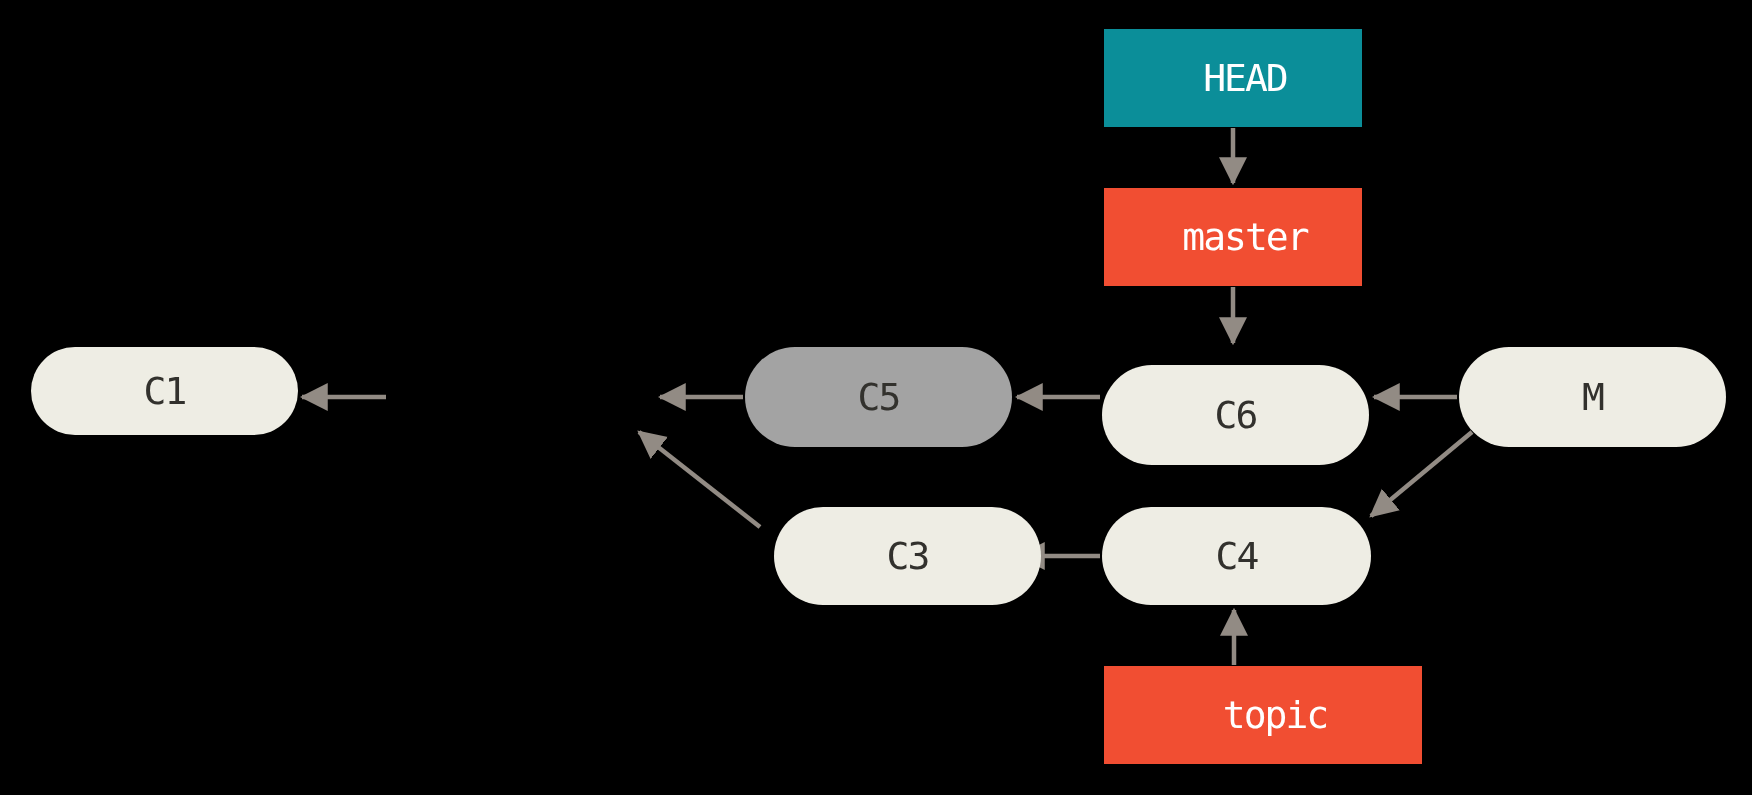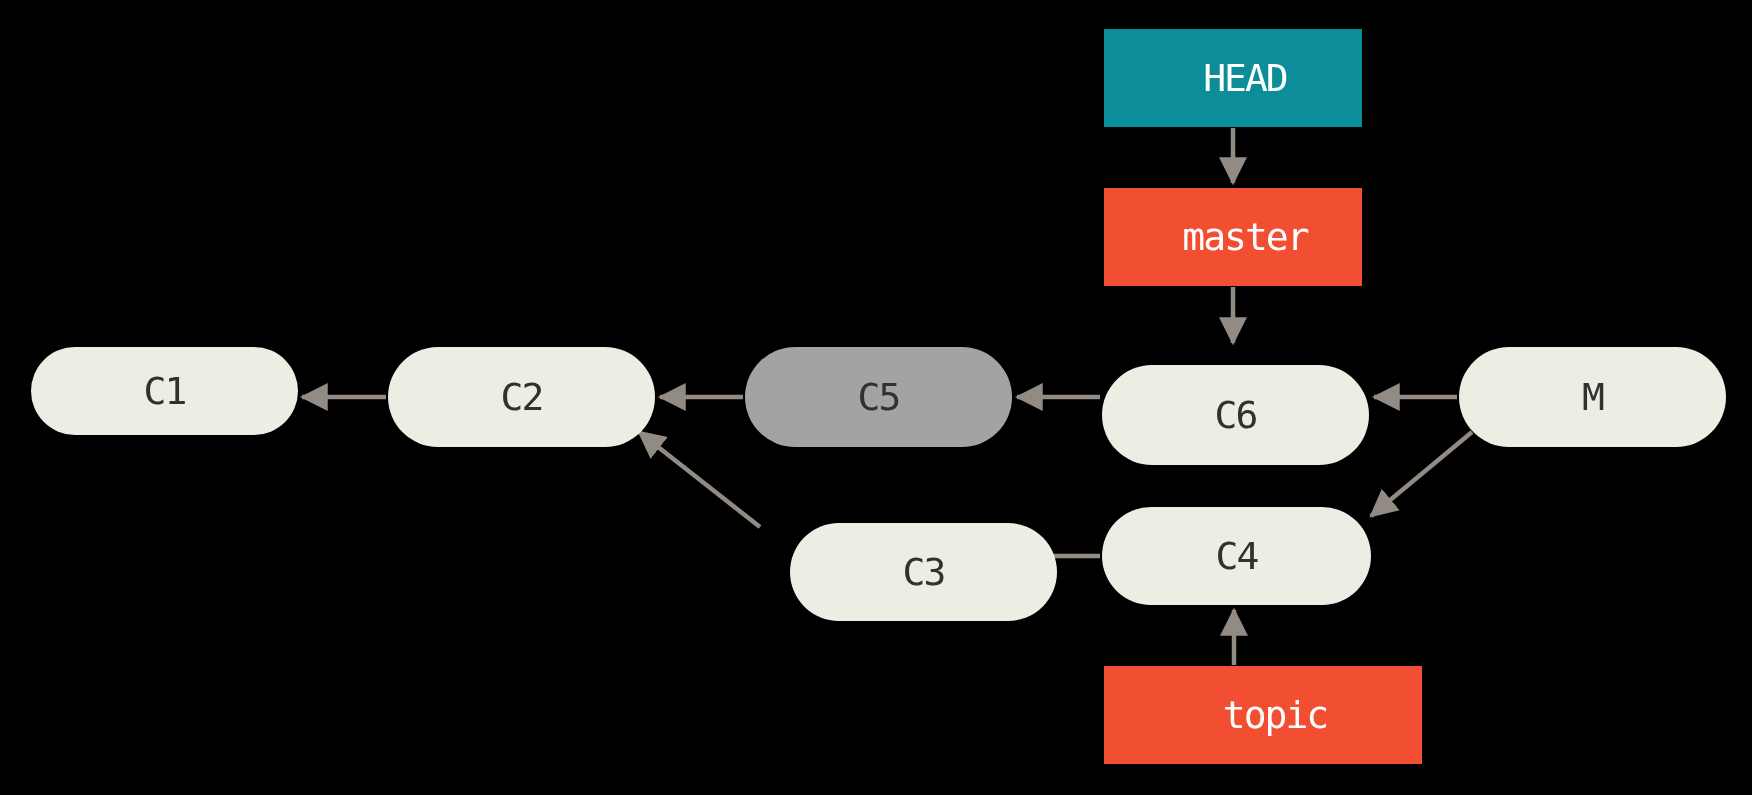--- a/index.html
+++ b/index.html
@@ -72,33 +72,30 @@
         <line x1="1100" y1="556" x2="1019" y2="556" stroke="#928b84" stroke-width="4.5" marker-end="url(#arrowhead)"></line>
         <line x1="1234" y1="665" x2="1234" y2="610" stroke="#928b84" stroke-width="4.5" marker-end="url(#arrowhead)"></line>
         <line x1="760" y1="527" x2="639" y2="432" stroke="#928b84" stroke-width="4.5" marker-end="url(#arrowhead)"></line>
         <line x1="1472" y1="432" x2="1371" y2="516" stroke="#928b84" stroke-width="4.5" marker-end="url(#arrowhead)"></line>
       </g>
   </svg>
   <div class="node-layer" id="node-layer">
       <div class="node commit" style="left: 31px; top: 347px; width: 267px; height: 88px; background: rgb(238, 237, 228);">
         <span class="node-label" style="color: rgb(50, 49, 45);">C1</span>
       </div>
-      <div class="node commit" style="left: 388px; top: 347px; width: 267px; height: 100px; background: rgb(238, 237, 228);">
-        <span class="node-label" style="color: rgb(50, 49, 45);">C2</span>
-      </div>
       <div class="node commit" style="left: 745px; top: 347px; width: 267px; height: 100px; background: #a3a3a3;">
         <span class="node-label" style="color: rgb(50, 49, 45);">C5</span>
       </div>
       <div class="node commit" style="left: 1102px; top: 347px; width: 267px; height: 100px; background: rgb(238, 237, 228); margin-top: 18px;">
         <span class="node-label" style="color: rgb(50, 49, 45);">C6</span>
       </div>
       <div class="node commit" style="left: 1459px; top: 347px; width: 267px; height: 100px; background: rgb(238, 237, 228);">
         <span class="node-label" style="color: rgb(50, 49, 45);">M</span>
       </div>
-      <div class="node commit" style="left: 790px; top: 507px; width: 267px; height: 98px; background: rgb(238, 237, 228); margin-top: 16px;">
+      <div class="node commit" style="left: 774px; top: 507px; width: 267px; height: 98px; background: rgb(238, 237, 228);">
         <span class="node-label" style="color: rgb(50, 49, 45);">C3</span>
       </div>
       <div class="node commit" style="left: 1102px; top: 507px; width: 269px; height: 98px; background: rgb(238, 237, 228);">
         <span class="node-label" style="color: rgb(50, 49, 45);">C4</span>
       </div>
       <div class="node head-ref" style="left: 1104px; top: 29px; width: 258px; height: 98px; background: rgb(11, 142, 153);">
         <span class="node-label" style="color: rgb(255, 255, 255);">HEAD</span>
       </div>
       <div class="node branch-ref" style="left: 1104px; top: 188px; width: 258px; height: 98px; background: rgb(241, 78, 50);">
         <span class="node-label" style="color: rgb(255, 255, 255);">master</span>

